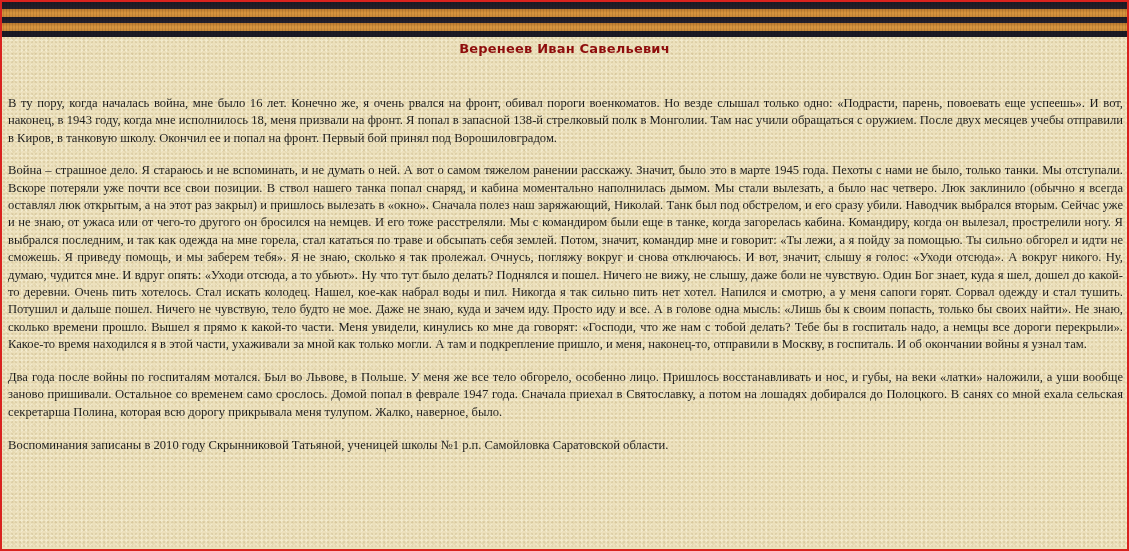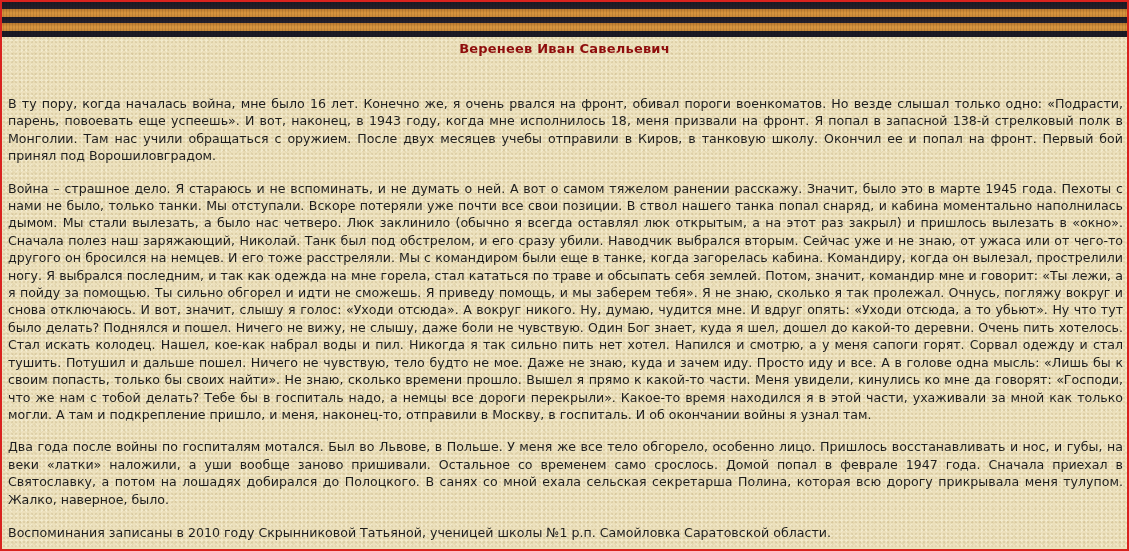--- a/index.html
+++ b/index.html
@@ -66,20 +66,21 @@
       left: 6px;
       width: 1115px;
       font-family: "DejaVu Sans", sans-serif;
       font-size: 12.6px;
       line-height: 17.4px;
       color: #1e1e1e;
       text-align: justify;
     }
     .content p {
       margin: 0 0 15px 0;
+      font-family: Liberation Serif, serif;
     }
     .content p.footer-note {
       margin-top: 16px;
     }
   </style>
 </head>
 <body>
 
 <div class="page">
   <div class="ribbon"></div>

